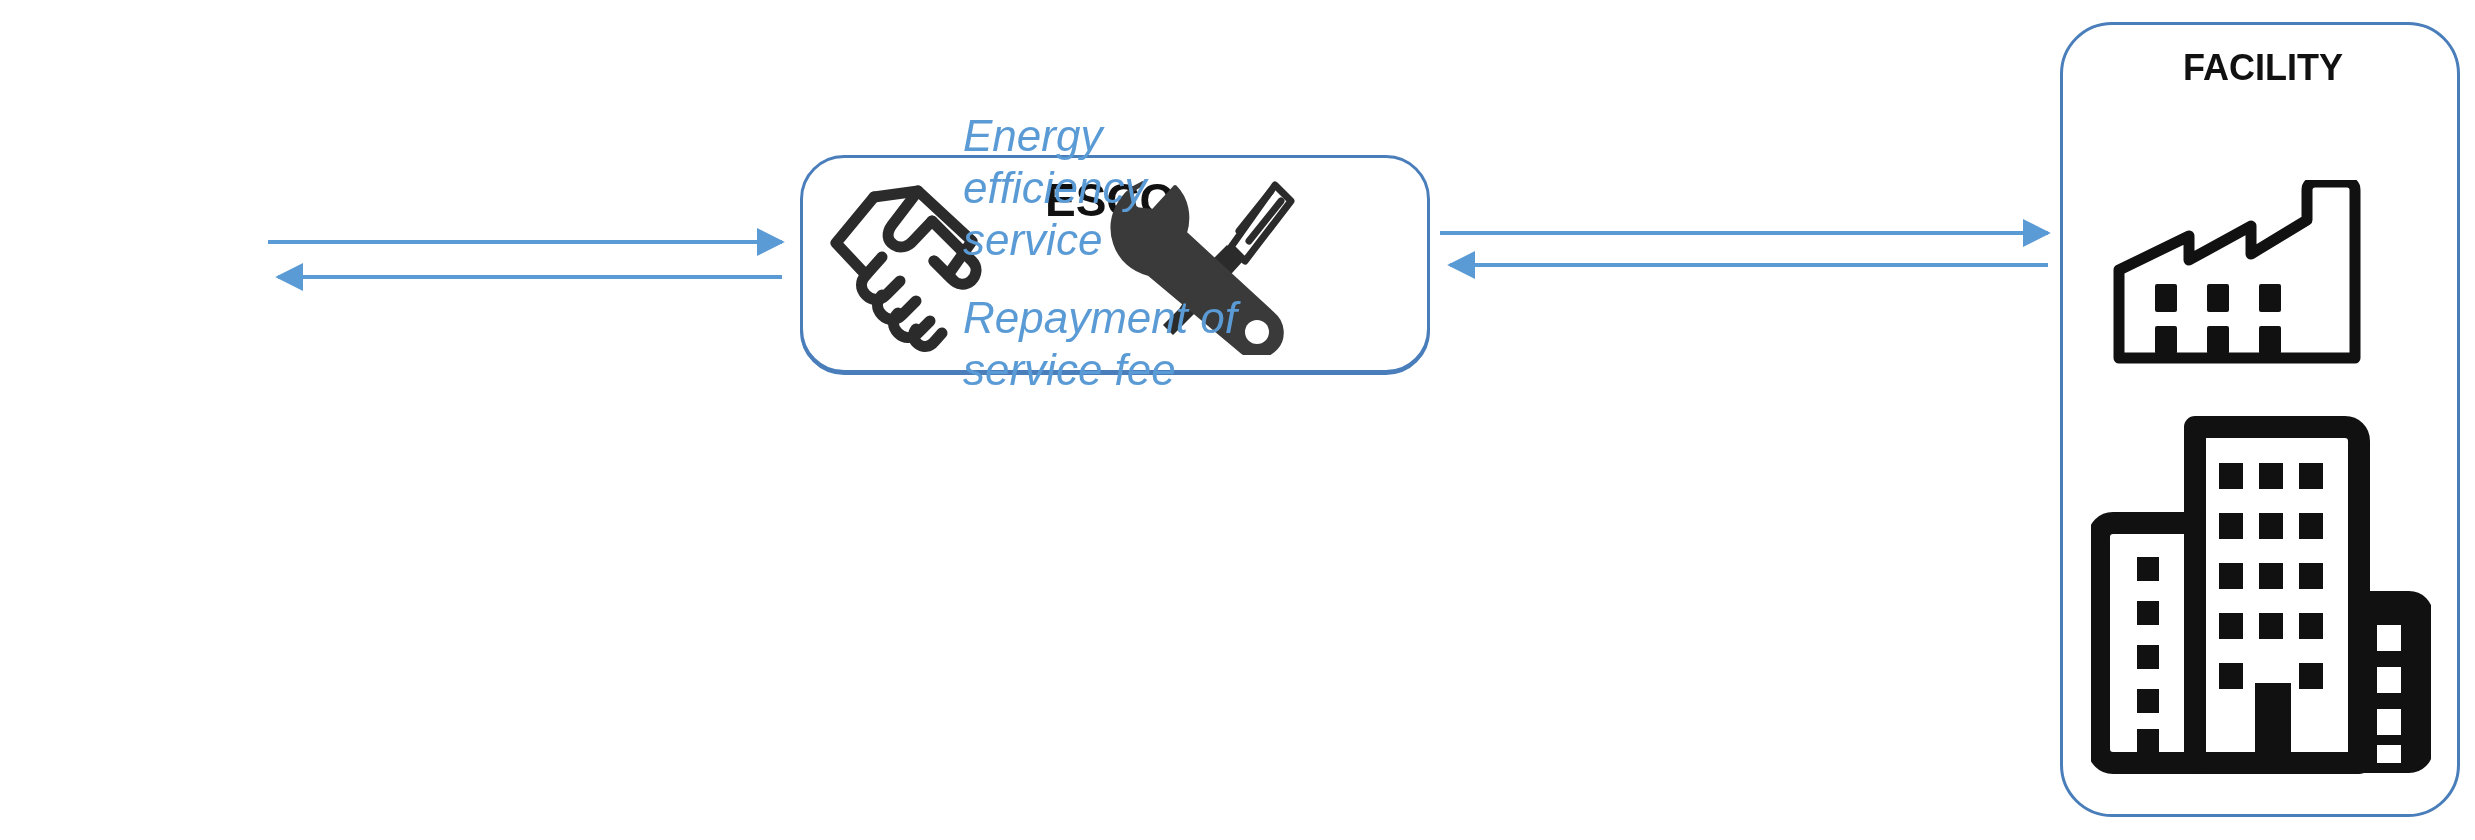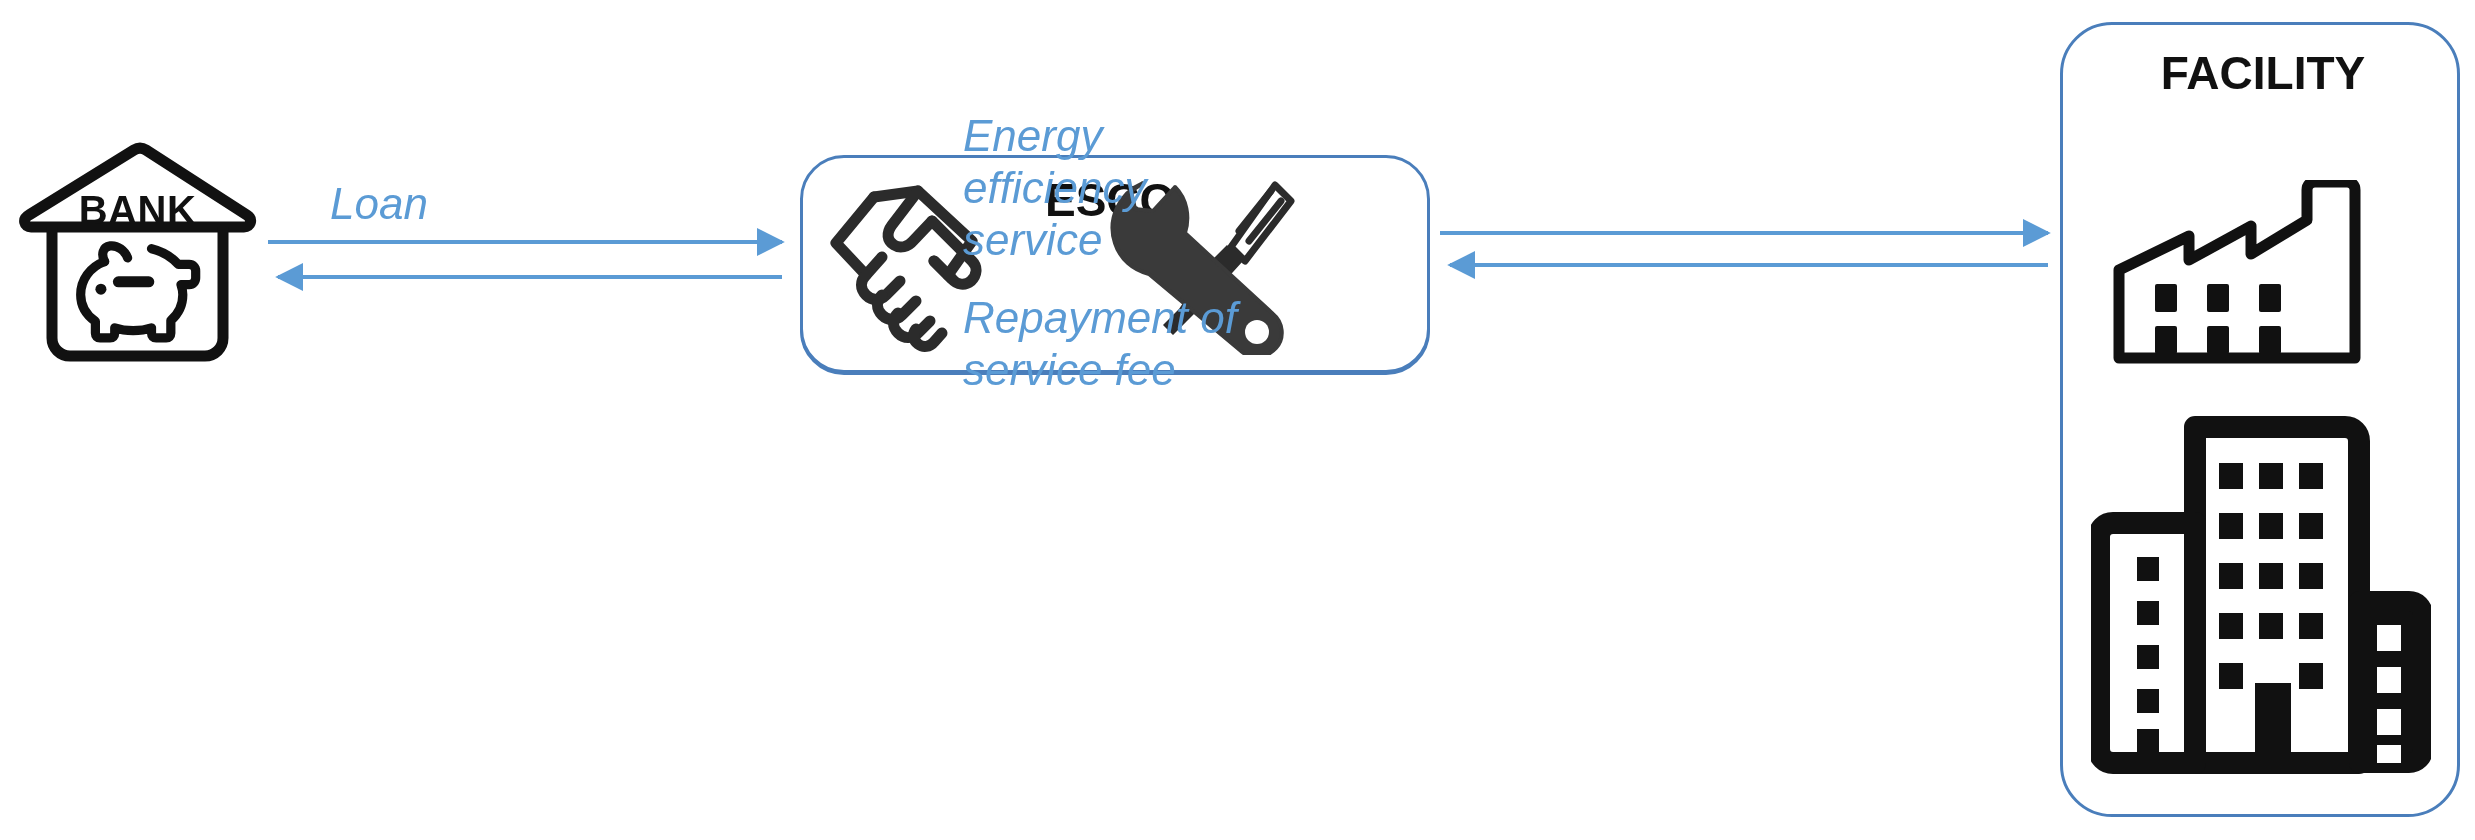--- a/index.html
+++ b/index.html
@@ -61,21 +61,21 @@
     top: 22px;
     width: 400px;
     height: 795px;
   }
   .facility-title {
     position: absolute;
     left: 0;
     top: 22px;
     width: 400px;
     text-align: center;
-    font-size: 46px;
+    font-size: 36px;
     line-height: 1.15;
     font-weight: 700;
     color: #111111;
     font-family: "Liberation Sans", sans-serif;
   }
 
   
   .edge-label {
     position: absolute;
     color: #5B9BD5;
@@ -117,47 +117,20 @@
 
     <line x1="480" y1="277" x2="278" y2="277" stroke="#5B9BD5" stroke-width="4" marker-end="url(#arrow-left)"></line>
     <line x1="480" y1="277" x2="782" y2="277" stroke="#5B9BD5" stroke-width="4"></line>
 
     <line x1="1440" y1="233" x2="2048" y2="233" stroke="#5B9BD5" stroke-width="4" marker-end="url(#arrow-right)"></line>
 
     <line x1="1700" y1="265" x2="1450" y2="265" stroke="#5B9BD5" stroke-width="4" marker-end="url(#arrow-left)"></line>
     <line x1="1700" y1="265" x2="2048" y2="265" stroke="#5B9BD5" stroke-width="4"></line>
   </svg>
 
-  <div class="abs" id="bank-node">
-    <svg viewBox="0 0 245 225" xmlns="http://www.w3.org/2000/svg">
-
-      <path d="M 14 75 L 119 10 C 123 7.5 127 7.5 131 10 L 232 75
-               C 238 79 236 87 229 87 L 16 87 C 9 87 7 79 14 75 Z" fill="none" stroke="#111111" stroke-width="11" stroke-linejoin="round"></path>
-
-      <path d="M 37 87 L 37 198 C 37 208 45 216 55 216
-               L 190 216 C 200 216 208 208 208 198 L 208 87" fill="none" stroke="#111111" stroke-width="11" stroke-linejoin="round" stroke-linecap="butt"></path>
-
-      <g transform="translate(62,105) scale(0.92)">
-        <path d="M 30 18 C 14 24 4 38 4 54 C 4 66 10 76 20 83 L 20 96
-                 C 20 99 22 101 25 101 L 36 101 C 39 101 41 99 41 96 L 41 90
-                 C 47 92 54 93 61 93 C 68 93 75 92 81 90 L 81 96
-                 C 81 99 83 101 86 101 L 97 101 C 100 101 102 99 102 96 L 102 82
-                 C 110 75 115 65 115 54 C 115 50 114 46 113 43
-                 L 122 43 C 126 43 129 40 129 36 L 129 28 C 129 24 126 21 122 21
-                 L 110 21 C 103 13 93 7 81 4 L 81 4" fill="none" stroke="#111111" stroke-width="10" stroke-linejoin="round" stroke-linecap="round"></path>
-
-        <path d="M 30 18 C 26 10 28 2 36 1 C 44 0 52 6 55 14" fill="none" stroke="#111111" stroke-width="10" stroke-linejoin="round" stroke-linecap="round"></path>
-
-        <path d="M 45 40 L 78 40" fill="none" stroke="#111111" stroke-width="12" stroke-linecap="round"></path>
-
-        <circle cx="26" cy="48" r="6" fill="#111111"></circle>
-      </g>
-    </svg>
-    <div class="bank-label-text">BANK</div>
-  </div>
 
   <div class="abs rounded-node" id="esco-shell" style="left:800px; top:253px; width:630px; height:122px;"></div>
 
   <div class="abs" style="left:800px; top:155px; width:630px; height:218px;">
     <div class="rounded-node" style="position:absolute; inset:0; border-radius:44px;"></div>
 
     <svg class="abs" style="left:22px; top:28px; width:190px; height:170px;" viewBox="0 0 190 170" xmlns="http://www.w3.org/2000/svg">
       <g fill="none" stroke="#2b2b2b" stroke-width="11" stroke-linejoin="round" stroke-linecap="round">
         <path d="M 52 14 L 14 60 L 44 92 L 60 74"></path>
         <path d="M 52 14 L 96 8 L 150 58 L 126 92"></path>
@@ -251,21 +224,20 @@
       <g fill="#111111">
         <rect x="46" y="142" width="22" height="24"></rect>
         <rect x="46" y="186" width="22" height="24"></rect>
         <rect x="46" y="230" width="22" height="24"></rect>
         <rect x="46" y="274" width="22" height="24"></rect>
         <rect x="46" y="314" width="22" height="24"></rect>
       </g>
     </svg>
   </div>
 
-  <div class="edge-label" id="label-loan">Loan</div>
 
 
   <div class="edge-label" id="label-repay-fee">Repayment of
 service fee</div>
 
   <div class="edge-label" id="label-energy">Energy efficiency
 service</div>
 
 </div>
 

